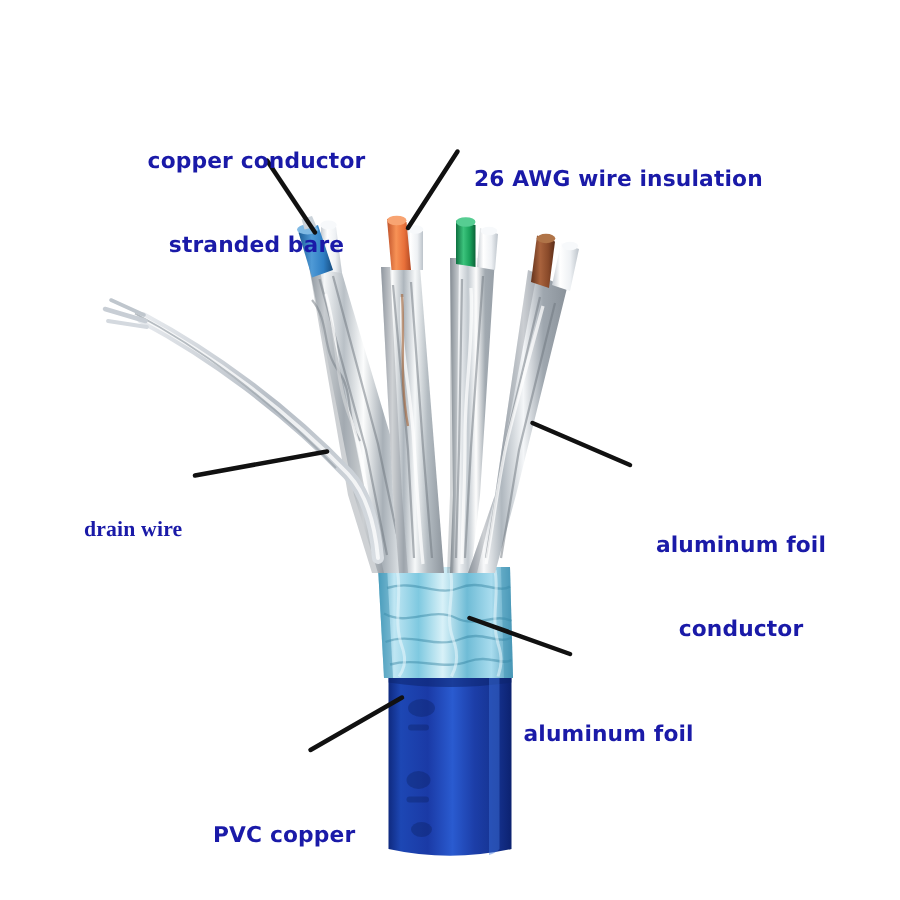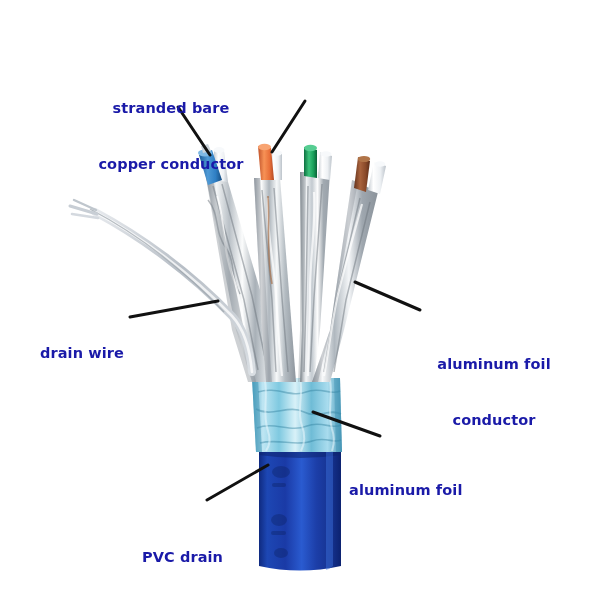--- a/index.html
+++ b/index.html
@@ -264,35 +264,38 @@
       <line x1="178" y1="107" x2="210" y2="155"></line>
       <line x1="305" y1="101" x2="272" y2="152"></line>
       <line x1="130" y1="317" x2="218" y2="301"></line>
       <line x1="420" y1="310" x2="355" y2="282"></line>
       <line x1="380" y1="436" x2="313" y2="412"></line>
       <line x1="207" y1="500" x2="268" y2="465"></line>
     </g>
   </svg>
 
   <div class="lbl ctr" style="left:96px; top:62px; width:150px;">
+    <div>copper conductor</div>
     <div>stranded bare</div>
-    <div>copper conductor</div>
-  </div>
-
-
-  <div class="lbl left" style="left:40px; top:307px; width:120px;">
+  </div>
+
+  <div class="lbl left" style="left:316px; top:74px; width:200px;">
+    <div>26 AWG wire insulation</div>
+  </div>
+
+  <div class="lbl left" style="left:56px; top:307px; width:120px;font-family:Liberation Serif, serif;">
     <div>drain wire</div>
   </div>
 
   <div class="lbl ctr" style="left:414px; top:318px; width:160px;">
     <div>aluminum foil</div>
     <div>conductor</div>
   </div>
 
   <div class="lbl left" style="left:349px; top:444px; width:160px;">
     <div>aluminum foil</div>
   </div>
 
   <div class="lbl left" style="left:142px; top:511px; width:140px;">
-    <div>PVC drain</div>
+    <div>PVC copper</div>
   </div>
 
 </div>
 
 </body></html>

